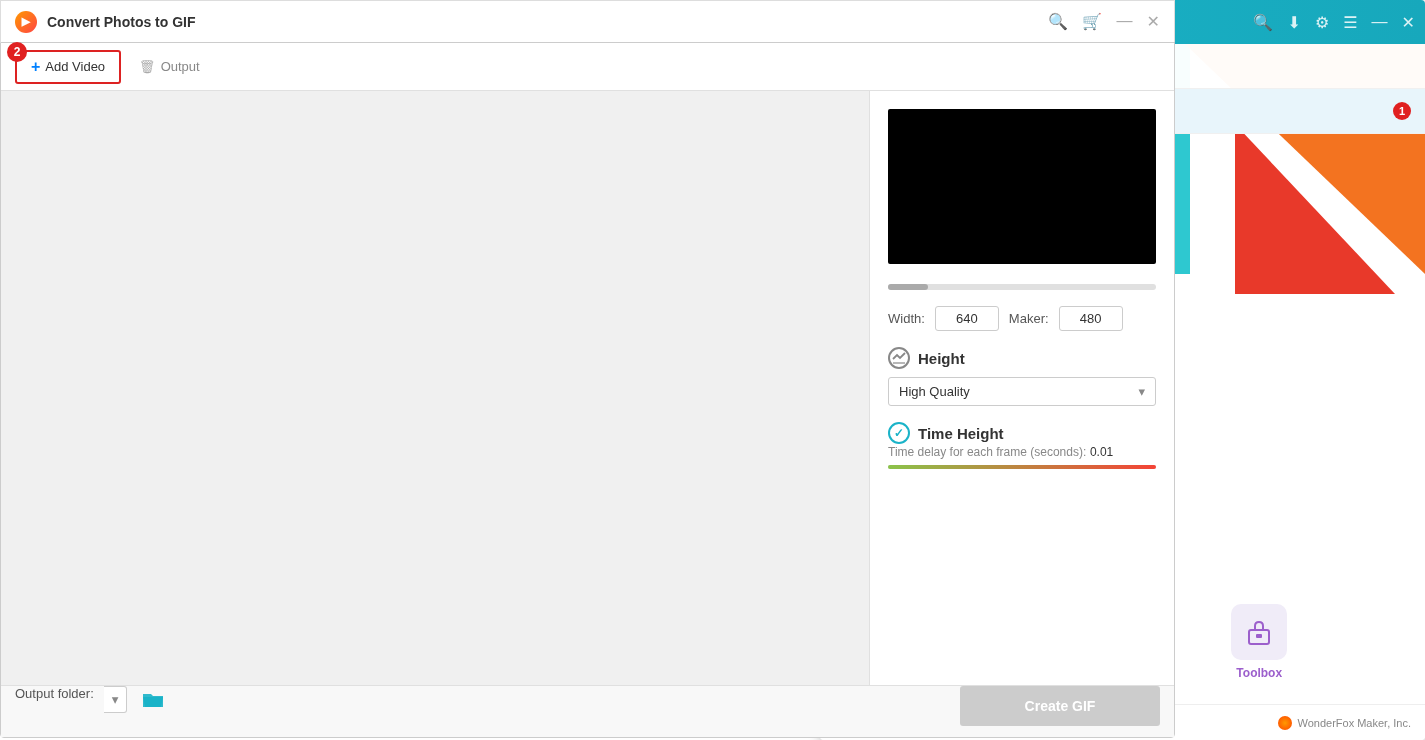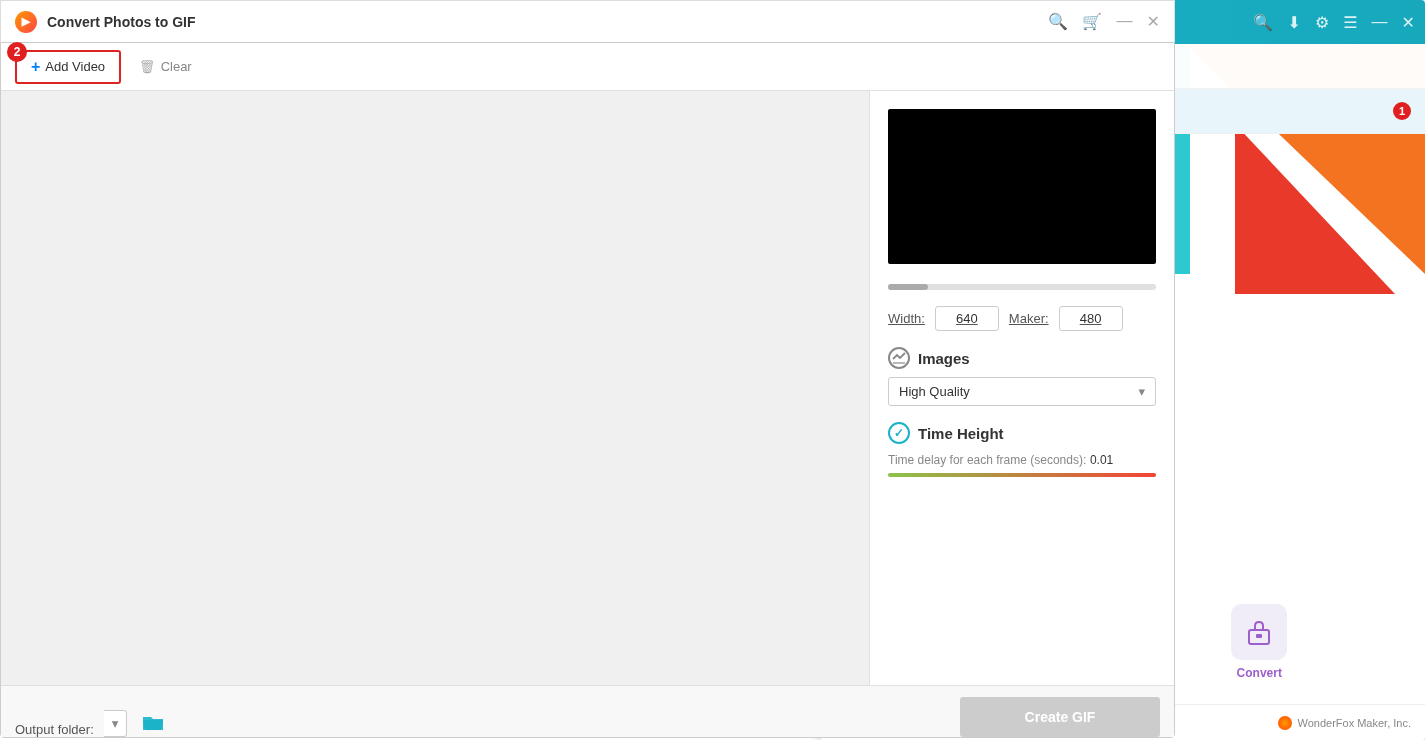--- a/index.html
+++ b/index.html
@@ -275,21 +275,21 @@
     .preview-scroll-thumb {
       width: 40px; height: 6px;
       background: #aaa;
       border-radius: 3px;
     }
 
     .dimensions-row {
       display: flex;
       align-items: center;
       gap: 10px;
-      font-size: 13px; color: #555; text-decoration: underline;
+      font-size: 13px; color: #555;
     }
     .dim-input {
       width: 64px;
       border: 1px solid #ccc;
       border-radius: 3px;
       padding: 4px 6px;
       font-size: 13px; text-align: center;
       color: #333;
     }
 
@@ -333,21 +333,21 @@
       border-radius: 2px;
       width: 100%;
     }
 
     
     .bottom-bar {
       height: 52px;
       background: #f8f8f8;
       border-top: 1px solid #e0e0e0;
       display: flex;
-      align-items: flex-end;
+      align-items: flex-start;
       padding: 0 14px;
       gap: 10px;
     }
     .output-label { font-size: 13px; color: #555; white-space: nowrap; }
     .output-input {
       flex: 1;
       border: 1px solid #ccc;
       border-radius: 3px 0 0 3px;
       padding: 5px 8px;
       font-size: 12px;
@@ -451,21 +451,21 @@
       <span class="bottom-icon-label green">GIF Maker</span>
     </div>
     <div class="bottom-icon-item">
       <div class="bottom-icon-box purple">
         <svg width="32" height="32" viewBox="0 0 32 32">
             <rect x="6" y="14" width="20" height="14" rx="2" fill="none" stroke="#9c5fcc" stroke-width="2"></rect>
             <path d="M12 14 L12 10 Q12 6 16 6 Q20 6 20 10 L20 14" fill="none" stroke="#9c5fcc" stroke-width="2"></path>
             <rect x="13" y="18" width="6" height="4" rx="1" fill="#9c5fcc"></rect>
           </svg>
       </div>
-      <span class="bottom-icon-label purple">Convert</span>
+      <span class="bottom-icon-label purple">Toolbox</span>
     </div>
   </div>
 
   <div class="bg-footer">
     <div class="bg-footer-logo"></div>
     <span>WonderFox Maker, Inc.</span>
   </div>
 </div>
 
 <div class="dialog-titlebar">
@@ -484,21 +484,21 @@
   <div class="toolbar">
     <div style="position:relative; display:inline-block;">
       <button class="add-images-btn">
         <span class="plus">+</span>
         <span>Add Video</span>
       </button>
       <div class="step-badge" style="top:-8px; left:-8px;">2</div>
     </div>
     <button class="clear-btn">
       <span class="trash-icon">🗑</span>
-      <span>Clear</span>
+      <span>Output</span>
     </button>
   </div>
 
   <div class="content-area">
 
     <div class="image-list-area"></div>
 
     <div class="right-panel">
 
       <div class="preview-box"></div>
@@ -514,36 +514,36 @@
       </div>
 
       <div>
         <div class="section-title">
           <div class="section-icon">
             <svg width="16" height="16" viewBox="0 0 16 16">
                 <polyline points="2,9 6,5 9,8 14,3" fill="none" stroke="#888" stroke-width="1.8"></polyline>
                 <polyline points="2,13 14,13" fill="none" stroke="#888" stroke-width="1.2"></polyline>
               </svg>
           </div>
-          <span>Images</span>
+          <span>Height</span>
         </div>
         <div style="margin-top:8px;">
           <div class="quality-dropdown">
             <span>High Quality</span>
             <span class="arrow">▾</span>
           </div>
         </div>
       </div>
 
       <div>
         <div class="section-title">
           <div class="section-icon check">✓</div>
           <span>Time Height</span>
         </div>
-        <div style="margin-top:8px;">
+        <div style="">
           <span class="time-delay-desc">Time delay for each frame (seconds):</span>
           <span class="time-delay-desc time-delay-value"> 0.01</span>
         </div>
         <div class="progress-bar">
           <div class="progress-bar-fill"></div>
         </div>
       </div>
     </div>
   </div>
 

